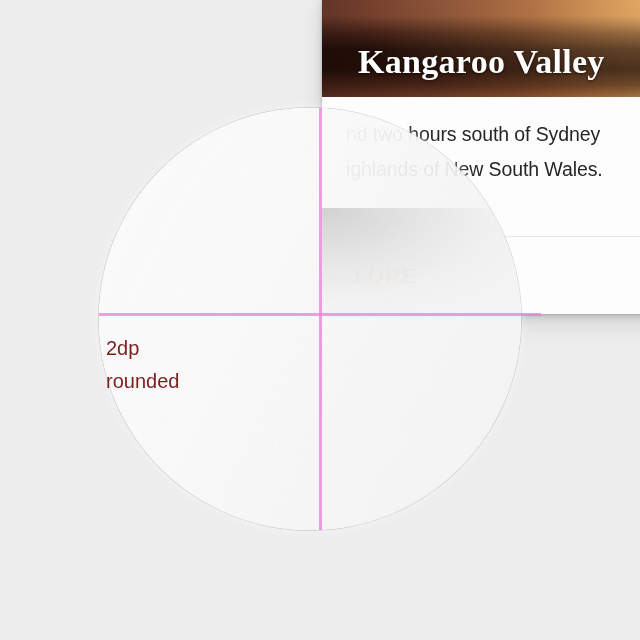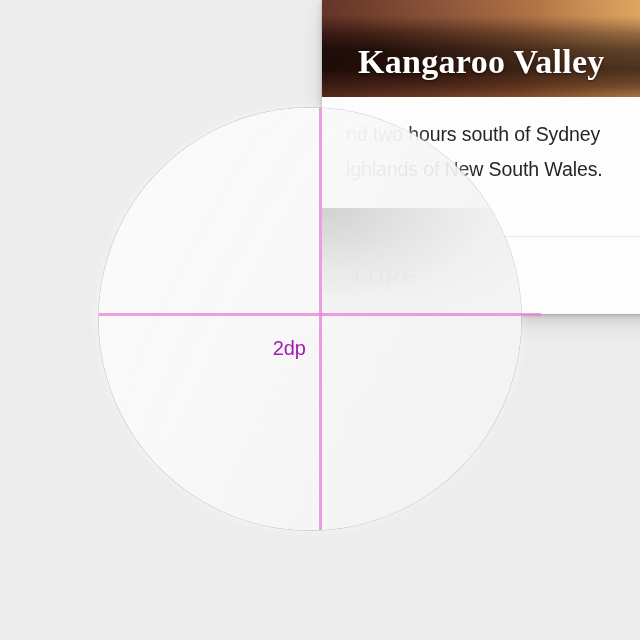--- a/index.html
+++ b/index.html
@@ -224,22 +224,22 @@
     z-index: 14;
     pointer-events: none;
   }
 
   
   #annotation {
     position: absolute;
     right: 334px;
     top: 332px;
     width: 200px;
-    text-align: right;
-    color: #a21caf;
+    text-align: left;
+    color: #7f1d1d;
     font-size: 20px;
     line-height: 33px;
     z-index: 16;
     pointer-events: none;
   }
 </style>
 </head>
 <body>
 
 <div id="stage">
@@ -269,15 +269,16 @@
   <div id="magnifier">
     <div id="magnifier-fill"></div>
   </div>
   <div id="lens-corner-shadow"></div>
 
   <div id="crosshair-h"></div>
   <div id="crosshair-v"></div>
 
   <div id="annotation">
     <div>2dp</div>
+    <div>rounded</div>
   </div>
 
 </div>
 
 </body></html>

